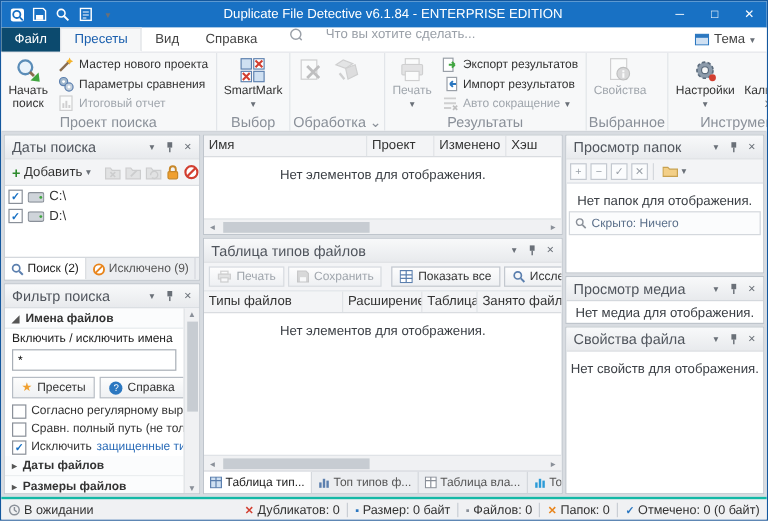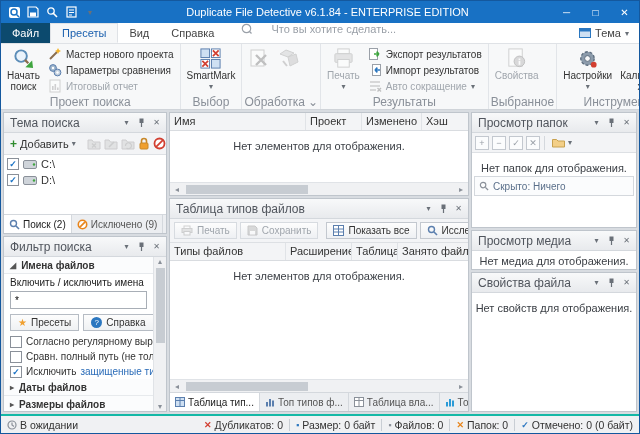--- a/index.html
+++ b/index.html
@@ -341,21 +341,21 @@
     </div>
 
   </div>
 
   <div class="main">
 
     <div class="col-left">
 
       <div class="panel" style="height:122px">
         <div class="phead">
-          <span>Тема поиска</span>
+          <span>Даты поиска</span>
           <span class="sp"></span>
           <span class="pbtn">▾</span>
           <span class="pbtn">
               <svg width="9" height="9" viewBox="0 0 9 9">
                 <rect x="2.5" y="0.5" width="4" height="4.5" fill="#6a7078"></rect>
                 <line x1="4.5" y1="5" x2="4.5" y2="9" stroke="#6a7078" stroke-width="1.2"></line>
               </svg>
             </span>
           <span class="pbtn">✕</span>
         </div>

